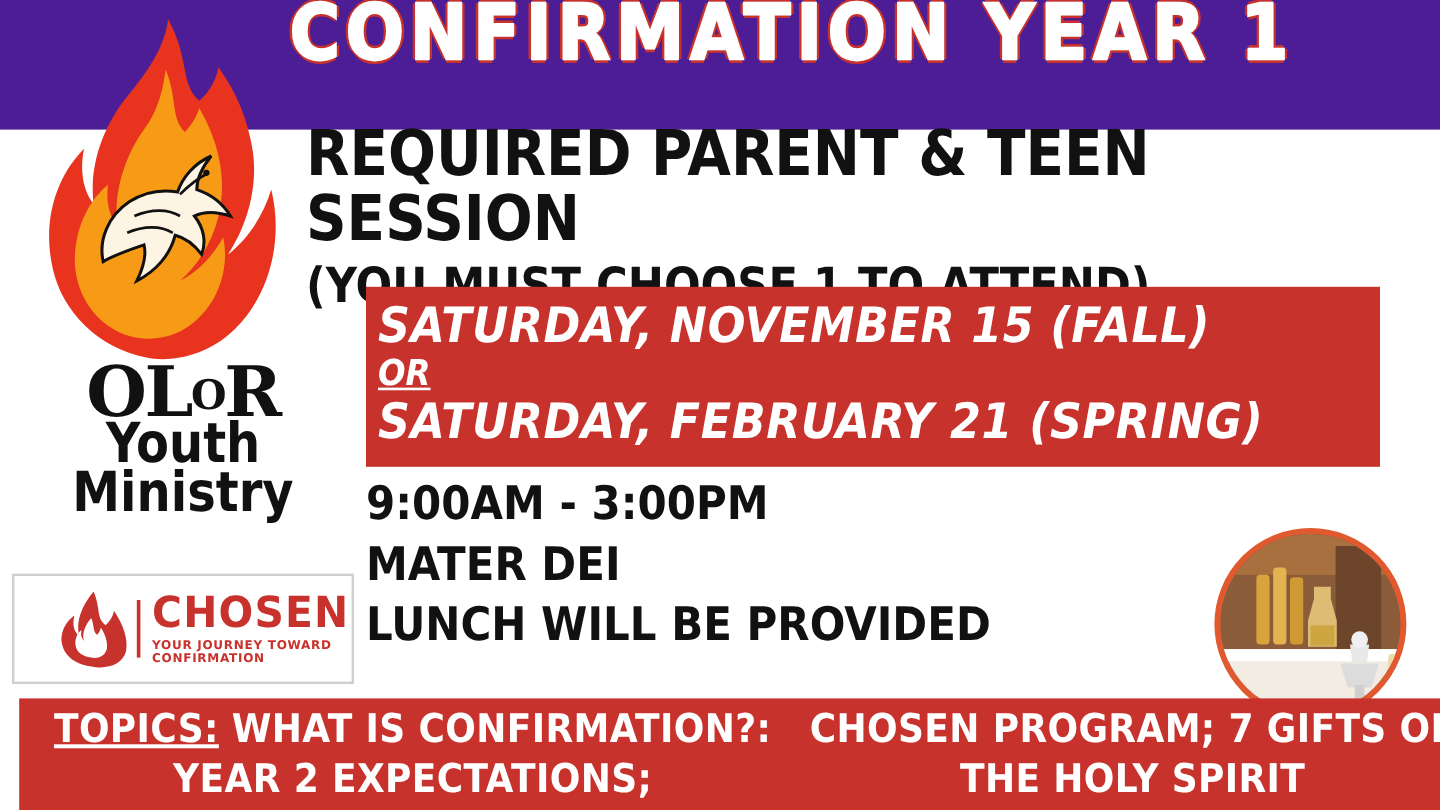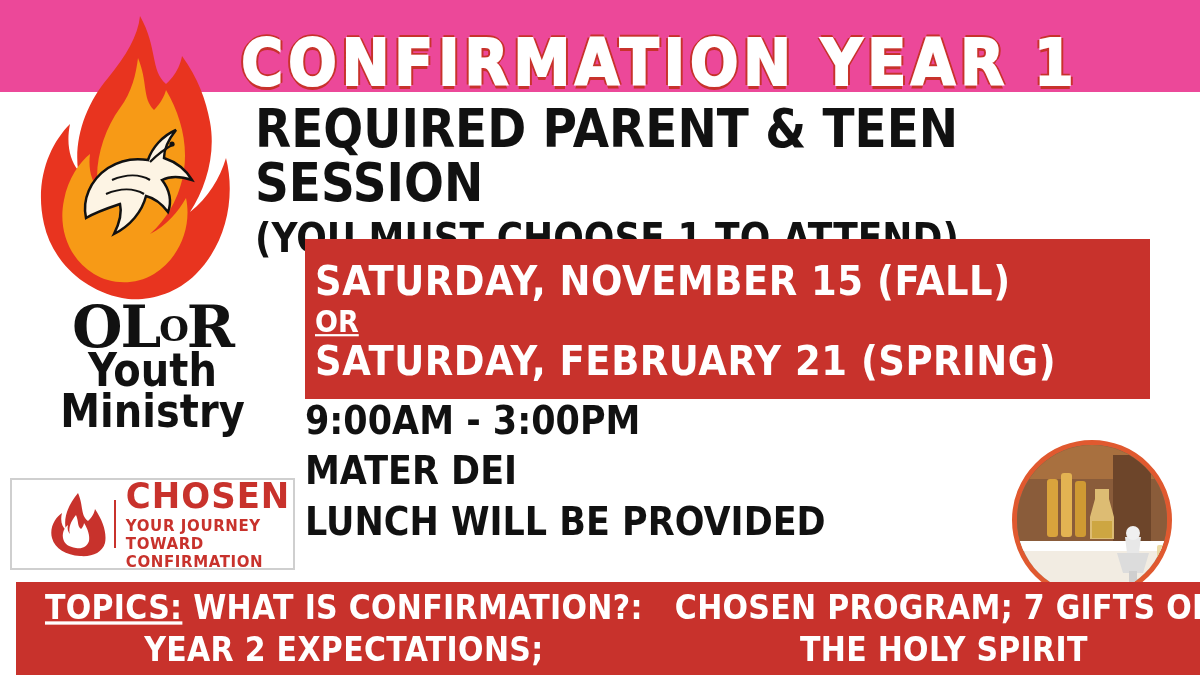--- a/index.html
+++ b/index.html
@@ -12,24 +12,24 @@
   .flyer {
     position: relative;
     width: 1200px; height: 675px;
     background: #ffffff;
   }
 
   
   .top-banner {
     position: absolute;
     left: 0; top: 0;
-    width: 1200px; height: 92px;
-    background: #ec4899;
+    width: 1200px; height: 108px;
+    background: #4c1d95;
     display: flex;
-    align-items: flex-end;
+    align-items: flex-start;
     justify-content: center;
   }
   .top-banner-title {
     color: #ffffff;
     font-family: "DejaVu Sans", sans-serif;
     font-weight: bold;
     font-size: 57px;
     letter-spacing: 5px;
     line-height: 1;
     text-transform: uppercase;
@@ -109,21 +109,21 @@
     font-weight: bold;
     font-size: 34px;
     letter-spacing: 1px;
     line-height: 1;
     transform: scaleY(1.05);
   }
   .chosen-sub {
     color: #c8322c;
     font-family: "DejaVu Sans", sans-serif;
     font-weight: bold;
-    font-size: 15px;
+    font-size: 10px;
     letter-spacing: 0.6px;
     margin-top: 5px;
   }
 
   
   .main {
     position: absolute;
     left: 255px; top: 92px;
     width: 945px; height: 490px;
     text-align: left;
@@ -148,21 +148,22 @@
     transform: scaleY(1.12);
   }
   .subhead u { text-decoration: underline; text-underline-offset: 3px; }
 
   .date-block {
     position: absolute;
     left: 50px; top: 147px;
     width: 845px;
     background: #c8322c;
     color: #ffffff;
-    padding: 20px 10px 14px;
+    padding: 10px 10px 14px;
+    font-style: italic;
   }
   .date-line {
     font-family: "DejaVu Sans", sans-serif;
     font-weight: bold;
     font-size: 37px;
     line-height: 1.25;
     letter-spacing: 0.5px;
     transform: scaleY(1.1);
   }
   .date-or {

